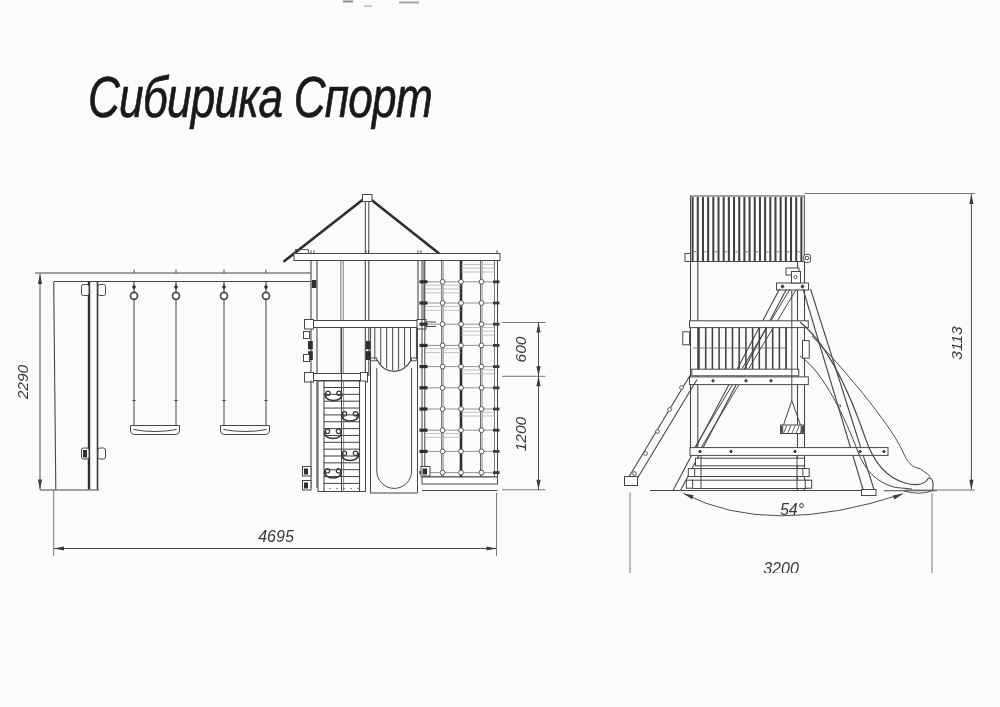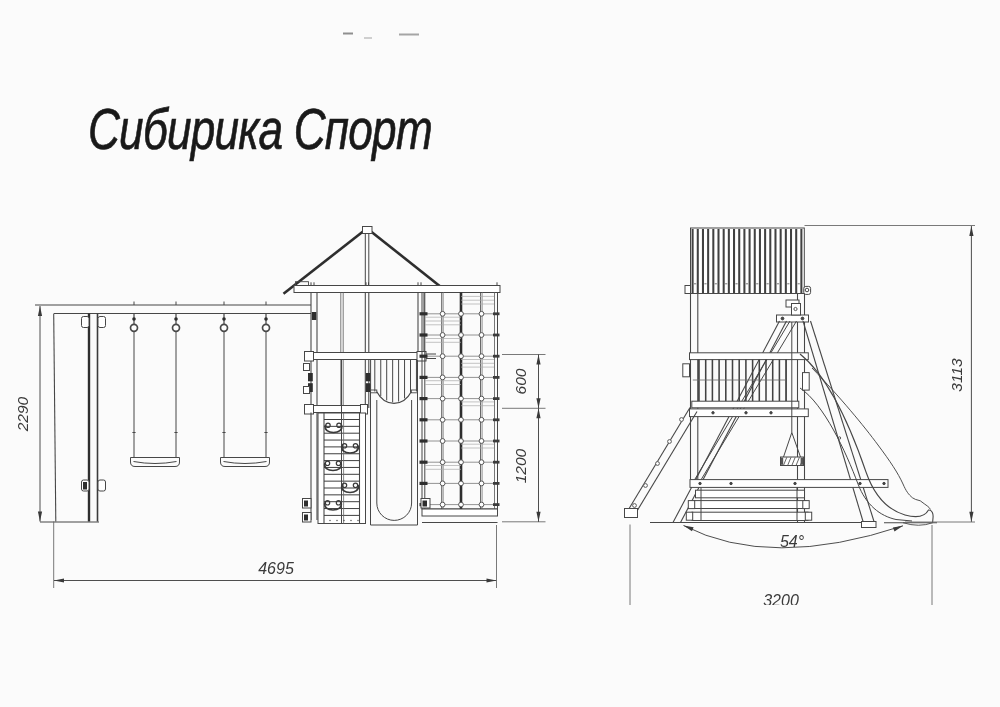--- a/index.html
+++ b/index.html
@@ -1,16 +1,16 @@
 <!DOCTYPE html>
 <html><head><meta charset="utf-8"><title>Сибирика Спорт</title>
 <style>
 html,body{margin:0;padding:0;background:#fbfbfb;}
 #page{position:relative;width:1000px;height:573px;background:#fbfbfb;overflow:hidden;
-font-family:"Liberation Sans",sans-serif;margin-top:32px;}
+font-family:"Liberation Sans",sans-serif;}
 #title{position:absolute;left:88px;top:63px;font-size:58px;font-style:italic;font-weight:400;
 color:#191919;letter-spacing:-1px;-webkit-text-stroke:0.7px #1c1c1c;transform:scaleX(0.761);transform-origin:left;}
 svg text{font-family:"Liberation Sans",sans-serif;}
 </style></head>
 <body>
 <div id="page">
 
 <div id="title">Сибирика Спорт</div>
 
 <svg width="1000" height="707" viewBox="0 0 1000 707" style="position:absolute;left:0;top:0">

